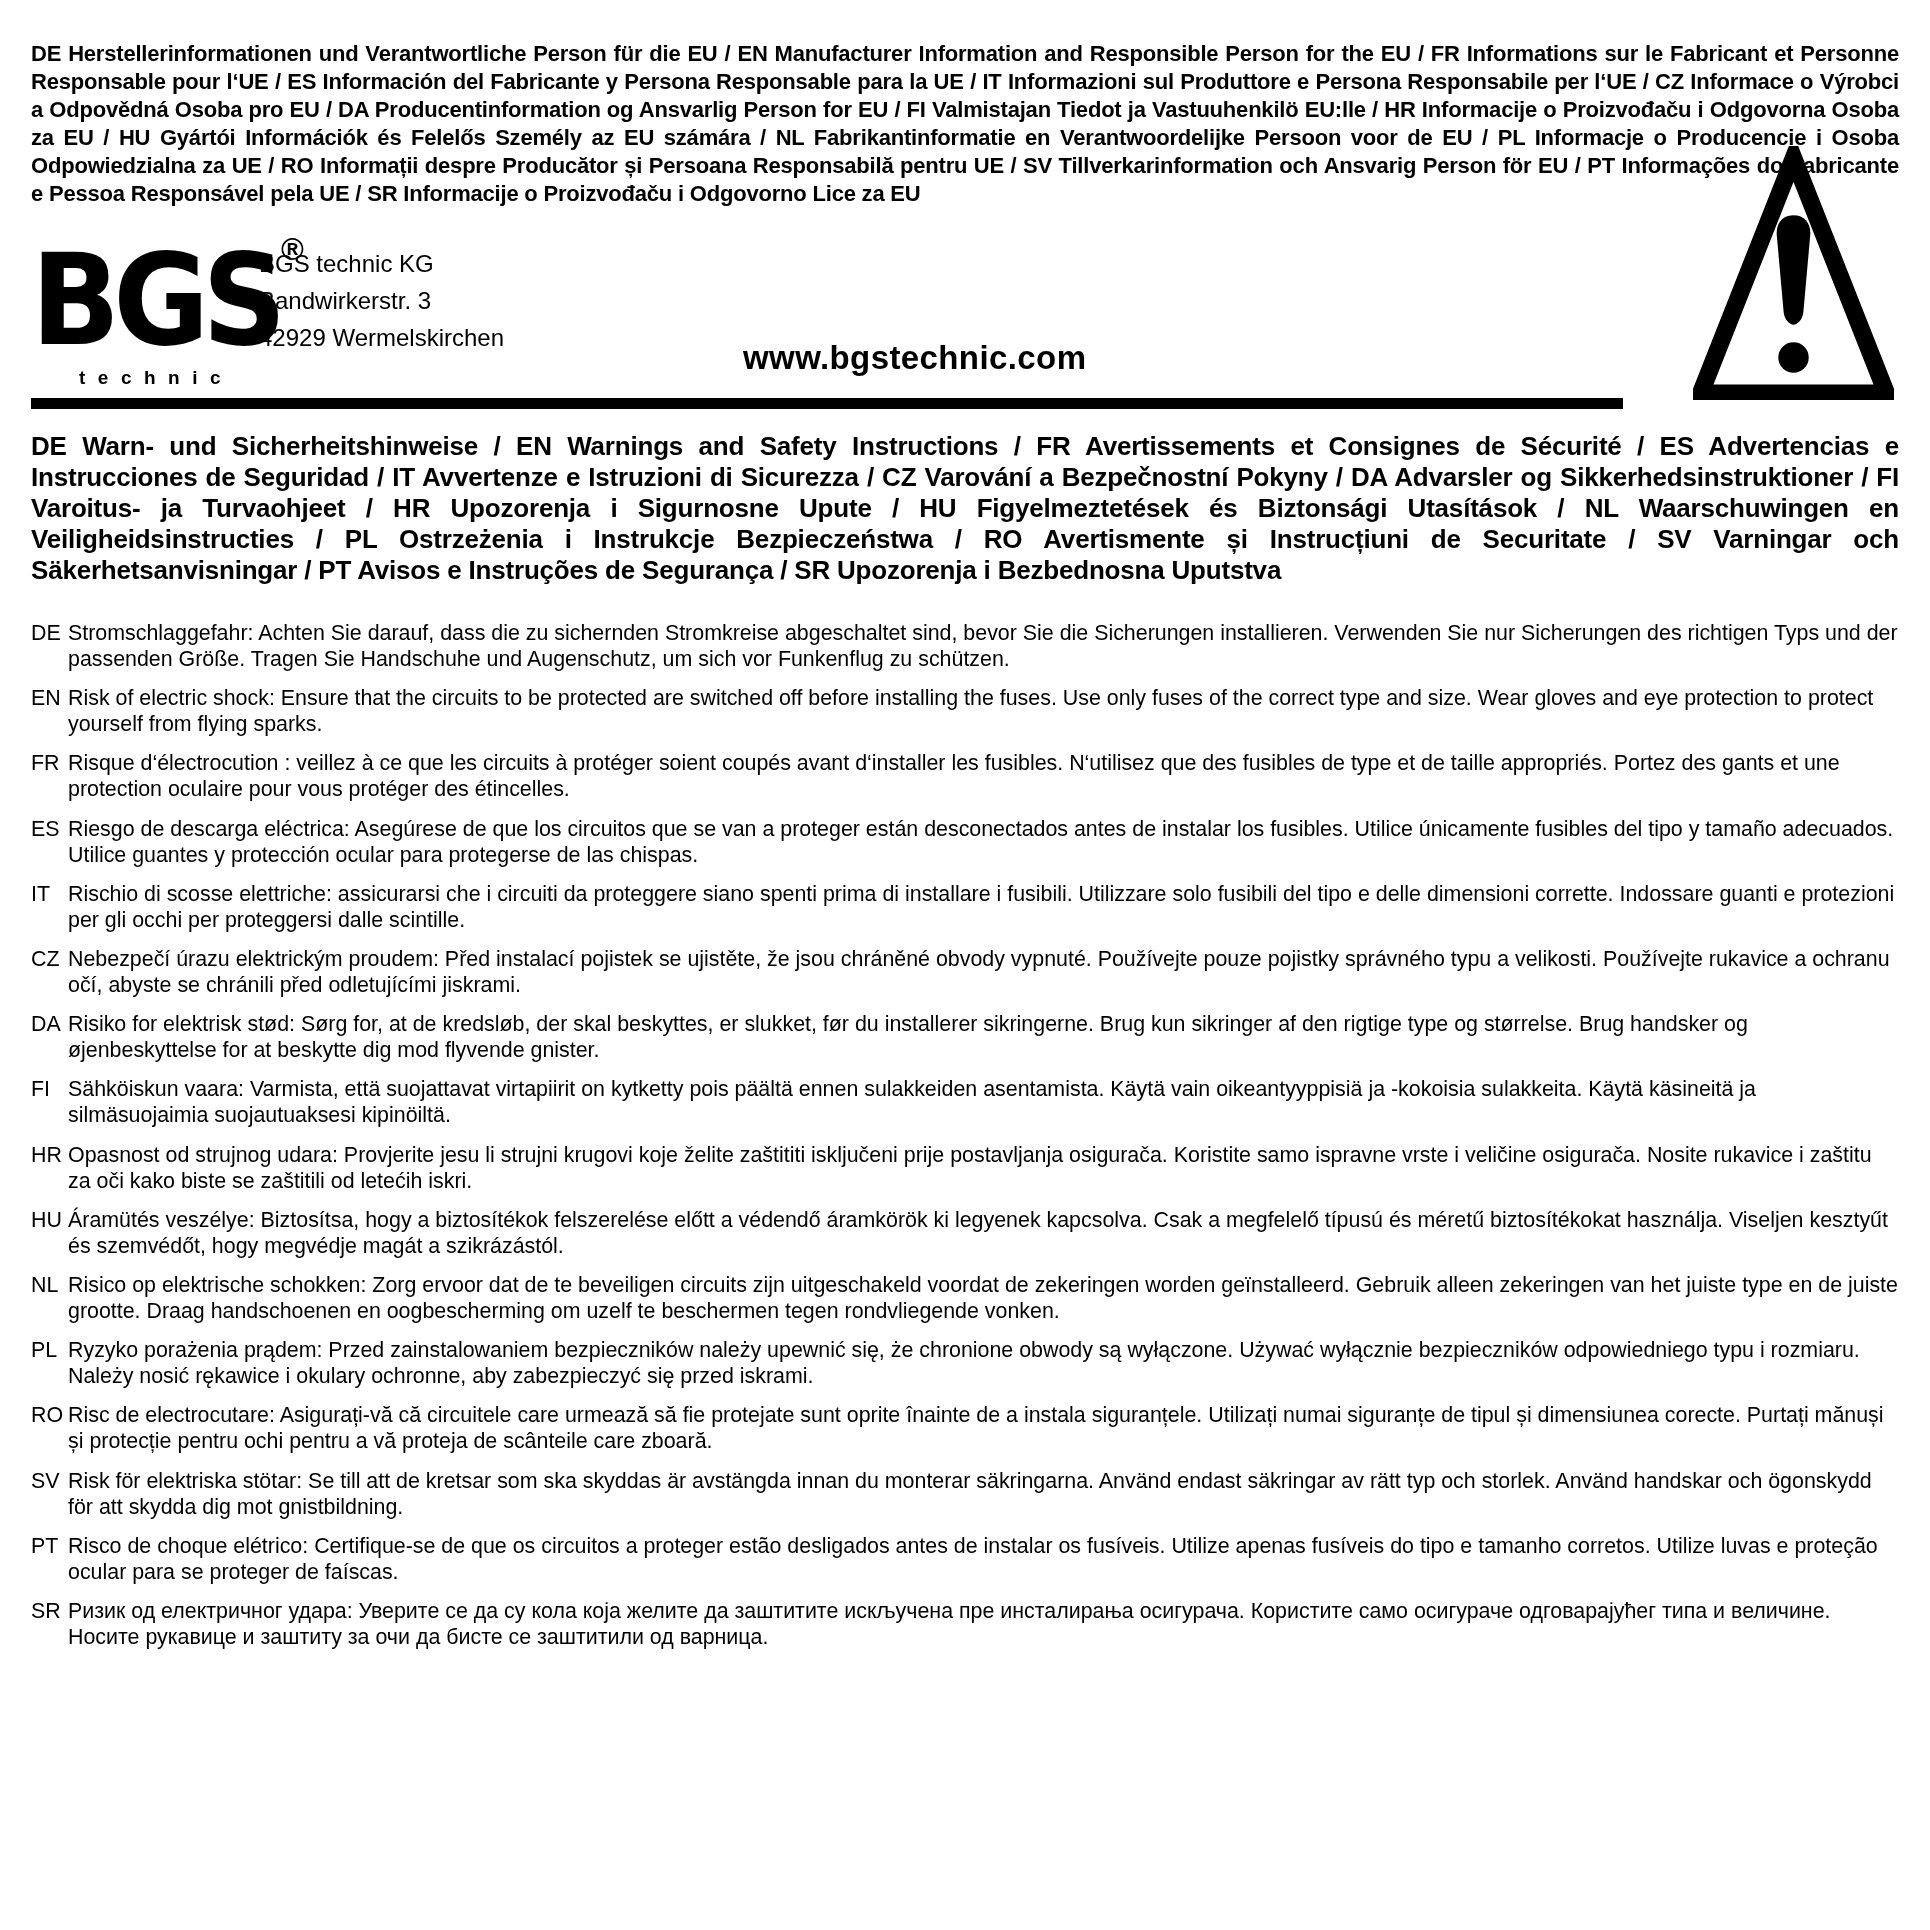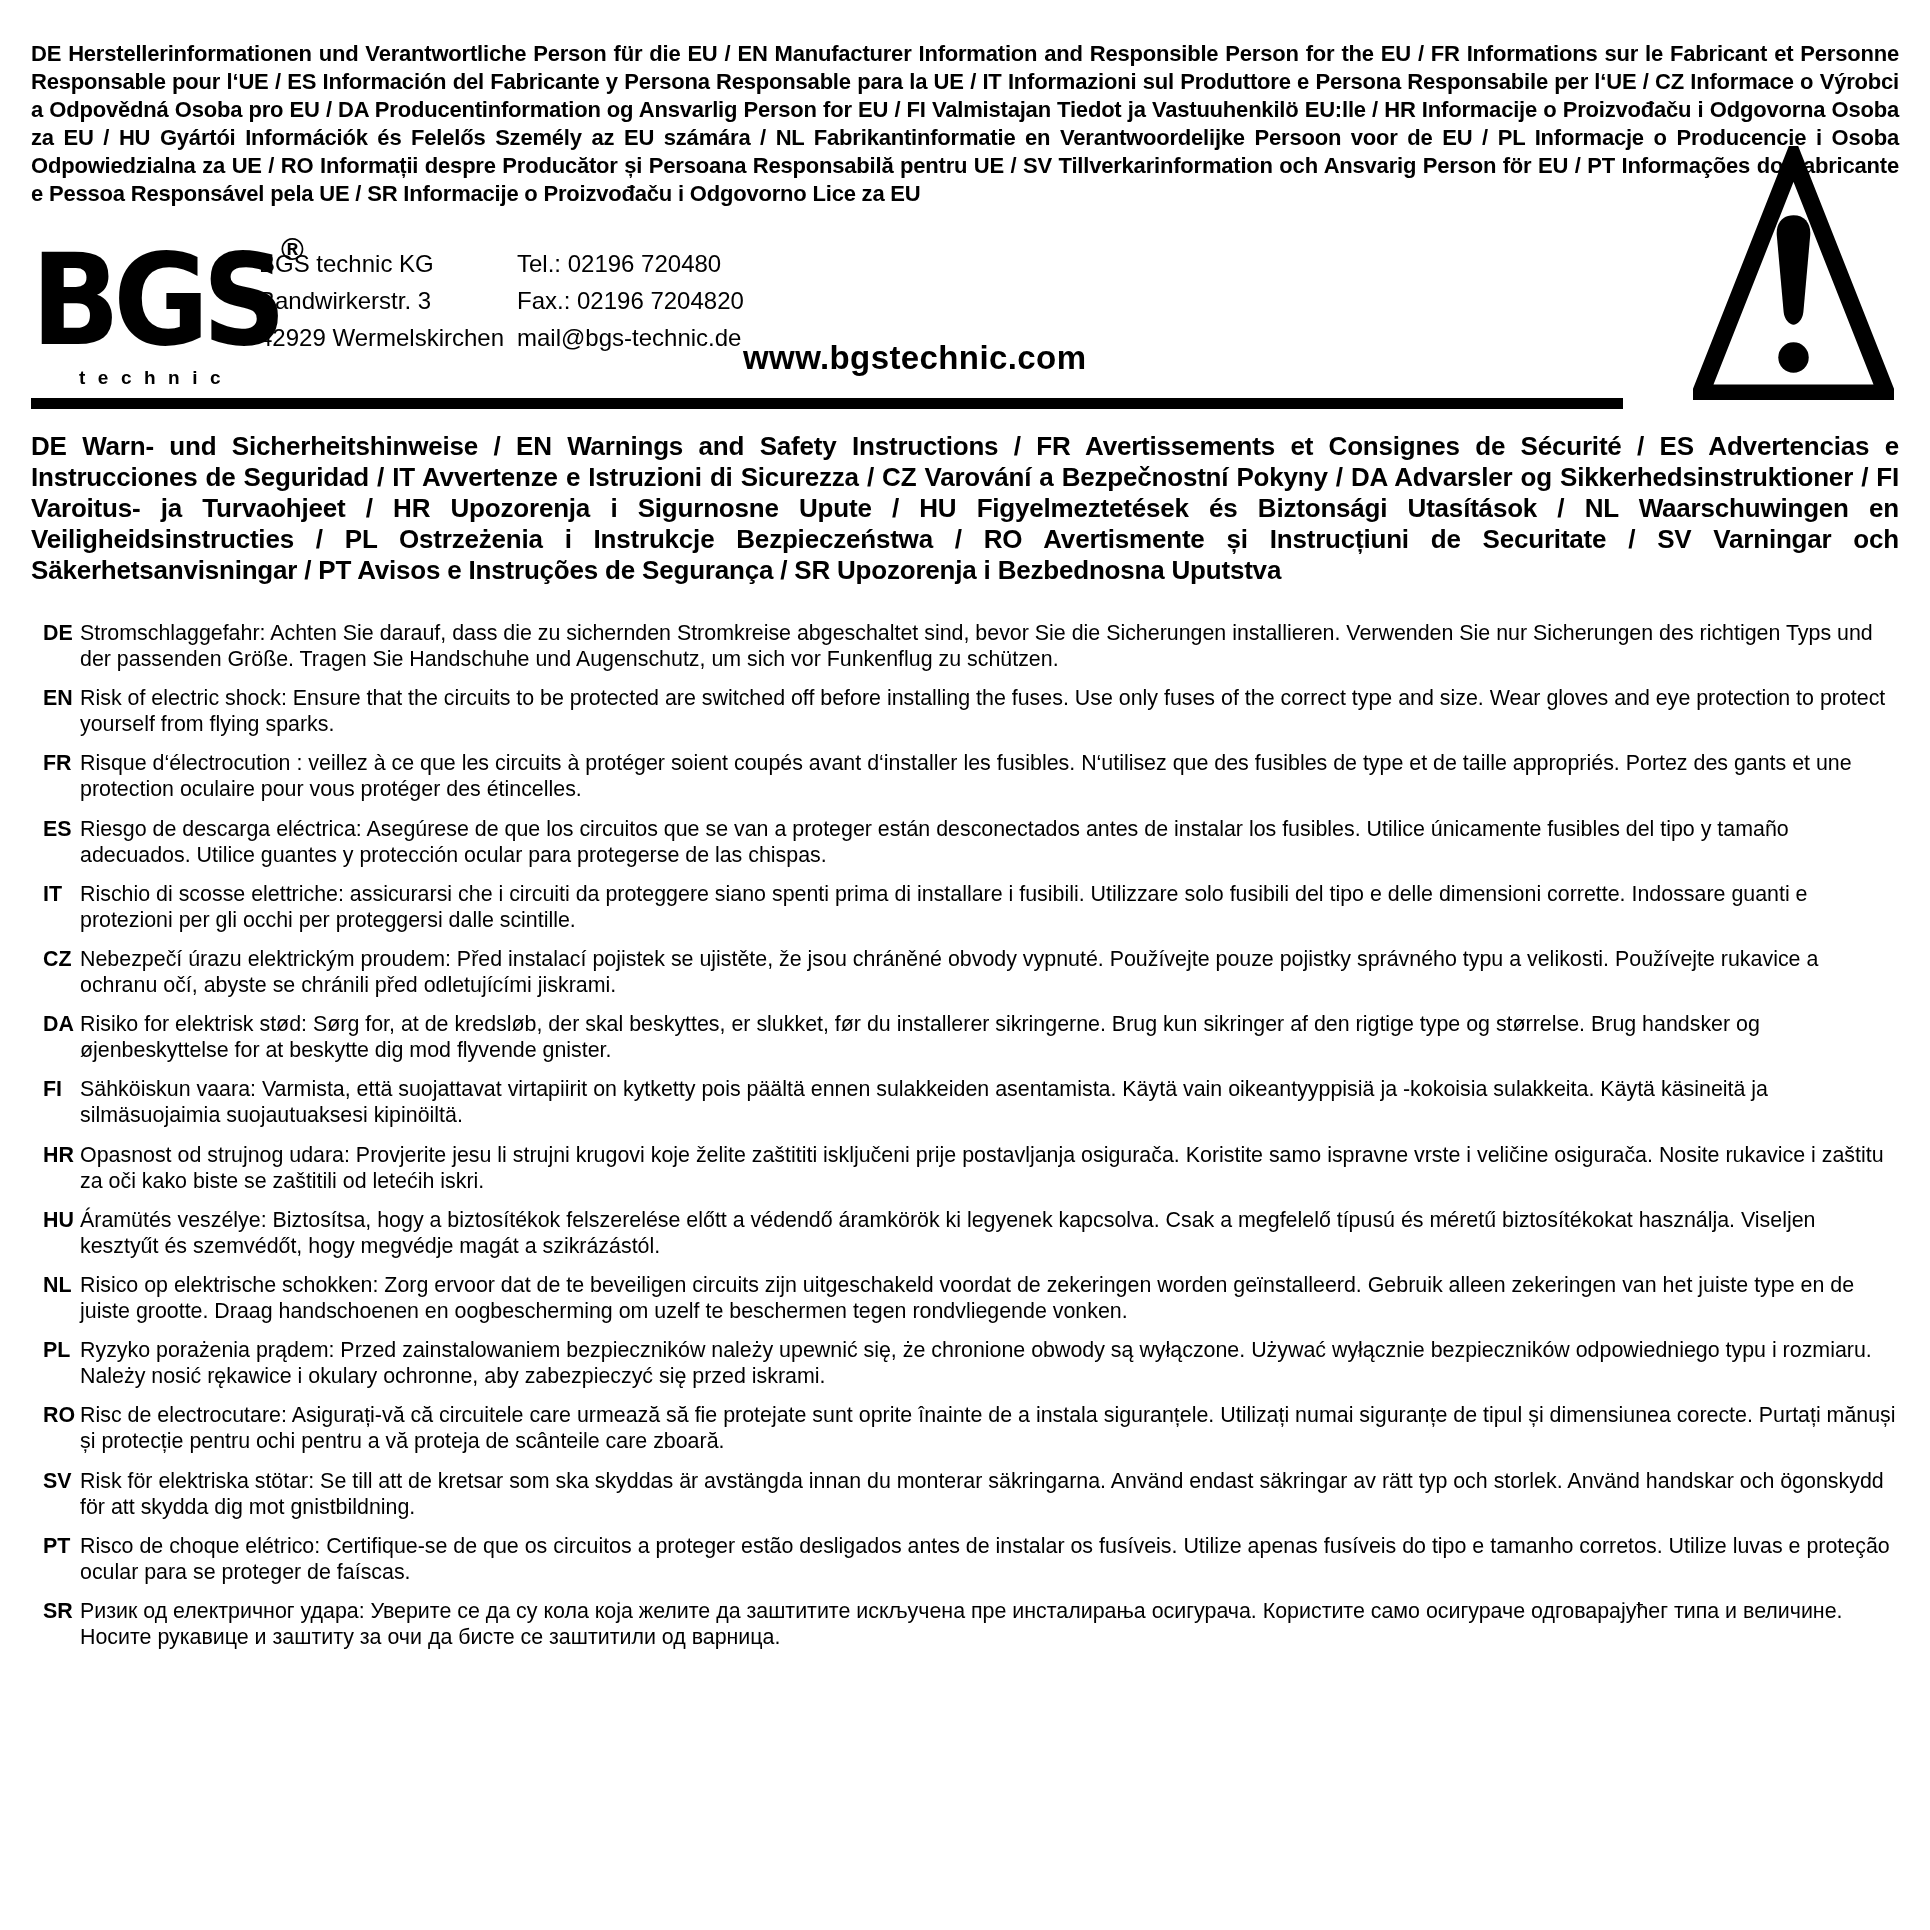--- a/index.html
+++ b/index.html
@@ -36,21 +36,21 @@
   .website{position:absolute;left:712px;top:114px;font-size:33px;font-weight:bold;letter-spacing:0.4px;}
   .warn-triangle{position:absolute;right:4.7px;top:-79px;width:201px;height:254px;}
   .divider{height:11px;background:#000;width:1592px;margin-top:3.1px;}
   .warn-header{
     margin:22px 0 0 0;
     font-size:26px;line-height:31px;font-weight:bold;
     text-align:justify;letter-spacing:-0.2px;
   }
   .safety-list{margin-top:34px;display:flex;flex-direction:column;row-gap:13.2px;}
   .row{display:flex;font-size:21.4px;line-height:26px;}
-  .code{flex:0 0 37px;font-weight:bold;margin-left:12px;}
+  .code{flex:0 0 37px;font-weight:normal;}
   .text{flex:1;}
 </style>
 </head>
 <body>
 
 <div class="page">
 
   <p class="mfr-header">DE Herstellerinformationen und Verantwortliche Person für die EU  /  EN Manufacturer Information and Responsible Person for the EU  /  FR Informations sur le Fabricant et Personne Responsable pour l‘UE  /  ES Información del Fabricante y Persona Responsable para la UE  /  IT Informazioni sul Produttore e Persona Responsabile per l‘UE  /  CZ Informace o Výrobci a Odpovědná Osoba pro EU  /  DA Producentinformation og Ansvarlig Person for EU  /  FI Valmistajan Tiedot ja Vastuuhenkilö EU:lle  /  HR Informacije o Proizvođaču i Odgovorna Osoba za EU  /  HU Gyártói Információk és Felelős Személy az EU számára  /  NL Fabrikantinformatie en Verantwoordelijke Persoon voor de EU  /  PL Informacje o Producencie i Osoba Odpowiedzialna za UE  /  RO Informații despre Producător și Persoana Responsabilă pentru UE  /  SV Tillverkarinformation och Ansvarig Person för EU  /  PT Informações do Fabricante e Pessoa Responsável pela UE  /  SR Informacije o Proizvođaču i Odgovorno Lice za EU</p>
 
   <div class="company-section">
@@ -60,25 +60,20 @@
       </div>
       <div class="logo-sub">technic</div>
     </div>
 
     <div class="address">
       <div>BGS technic KG</div>
       <div>Bandwirkerstr. 3</div>
       <div>42929 Wermelskirchen</div>
     </div>
 
-    <div class="contact">
-      <div>Tel.: 02196 720480</div>
-      <div>Fax.: 02196 7204820</div>
-      <div>mail@bgs-technic.de</div>
-    </div>
 
     <div class="website">www.bgstechnic.com</div>
 
     <svg class="warn-triangle" viewBox="0 0 264 332" aria-hidden="true">
       <path d="M132 15 L254 324 L10 324 Z" fill="none" stroke="#000000" stroke-width="23" stroke-linejoin="miter"></path>
       <path d="M132 90 c15 0 23 11 22 26 l-9 101 c-1 11 -8 17 -13 17 c-5 0 -12 -6 -13 -17 l-9 -101 c-1 -15 7 -26 22 -26 z" fill="#000000"></path>
       <circle cx="132" cy="277" r="20" fill="#000000"></circle>
     </svg>
   </div>
 

